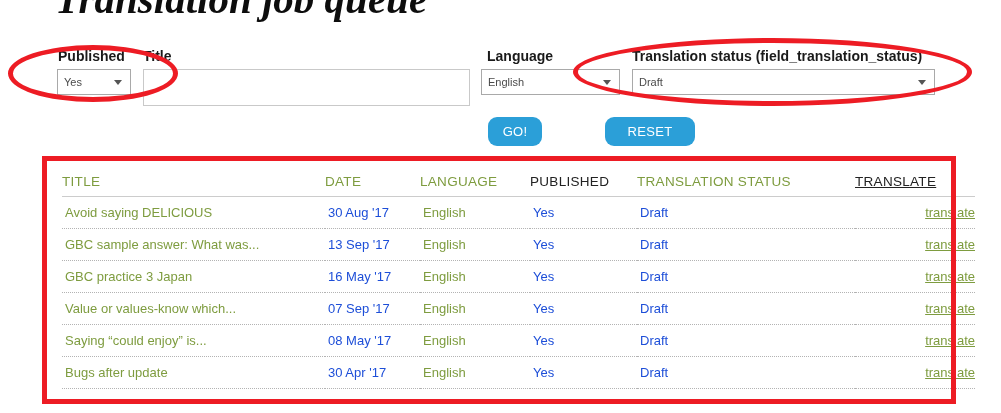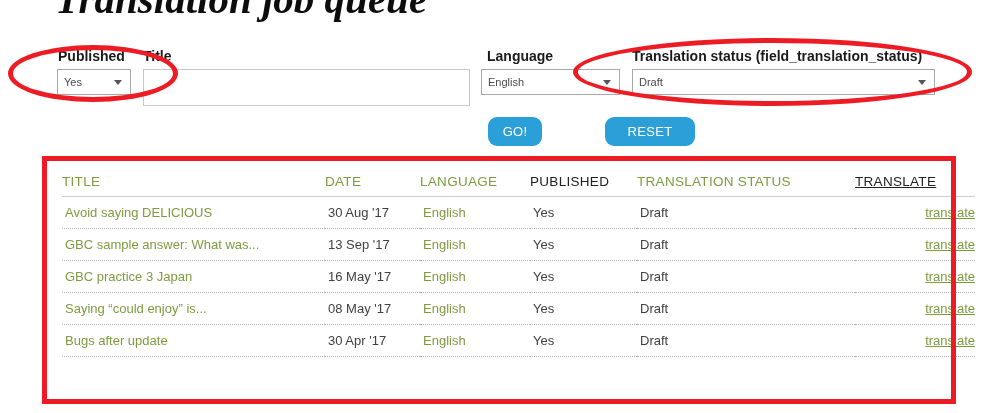--- a/index.html
+++ b/index.html
@@ -84,21 +84,21 @@
   }
   th.h-green { color: #7e9c3f; cursor: pointer; }
   th.h-dark  { color: #222222; font-weight: bold; }
   th.h-right, td.c-right { text-align: right; padding-right: 37px; text-decoration: underline; }
   table.queue td {
     height: 31px; vertical-align: middle; padding: 0 0 0 3px;
     border-bottom: 1px dotted #b3b3b3; white-space: nowrap; overflow: hidden;
   }
   .c-link  { color: #7e9c3f; cursor: pointer; margin-left: 16px; }
   .c-green { color: #7e9c3f; }
-  .c-gray  { color: #404040; }
+  .c-gray  { color: #1d4ed8; }
 
   .col-title    { width: 263px; }
   .col-date     { width: 95px; }
   .col-language { width: 110px; }
   .col-pub      { width: 107px; }
   .col-status   { width: 218px; }
   .col-trans    { width: 120px; }
 </style>
 </head>
 <body>
@@ -170,20 +170,28 @@
           </tr>
           <tr>
             <td class="c-link">GBC practice 3 Japan</td>
             <td class="c-gray">16 May '17</td>
             <td class="c-green">English</td>
             <td class="c-gray">Yes</td>
             <td class="c-gray">Draft</td>
             <td class="c-link c-right">translate</td>
           </tr>
           <tr>
+            <td class="c-link">Value or values-know which...</td>
+            <td class="c-gray">07 Sep '17</td>
+            <td class="c-green">English</td>
+            <td class="c-gray">Yes</td>
+            <td class="c-gray">Draft</td>
+            <td class="c-link c-right">translate</td>
+          </tr>
+          <tr>
             <td class="c-link">Saying “could enjoy” is...</td>
             <td class="c-gray">08 May '17</td>
             <td class="c-green">English</td>
             <td class="c-gray">Yes</td>
             <td class="c-gray">Draft</td>
             <td class="c-link c-right">translate</td>
           </tr>
           <tr>
             <td class="c-link">Bugs after update</td>
             <td class="c-gray">30 Apr '17</td>

